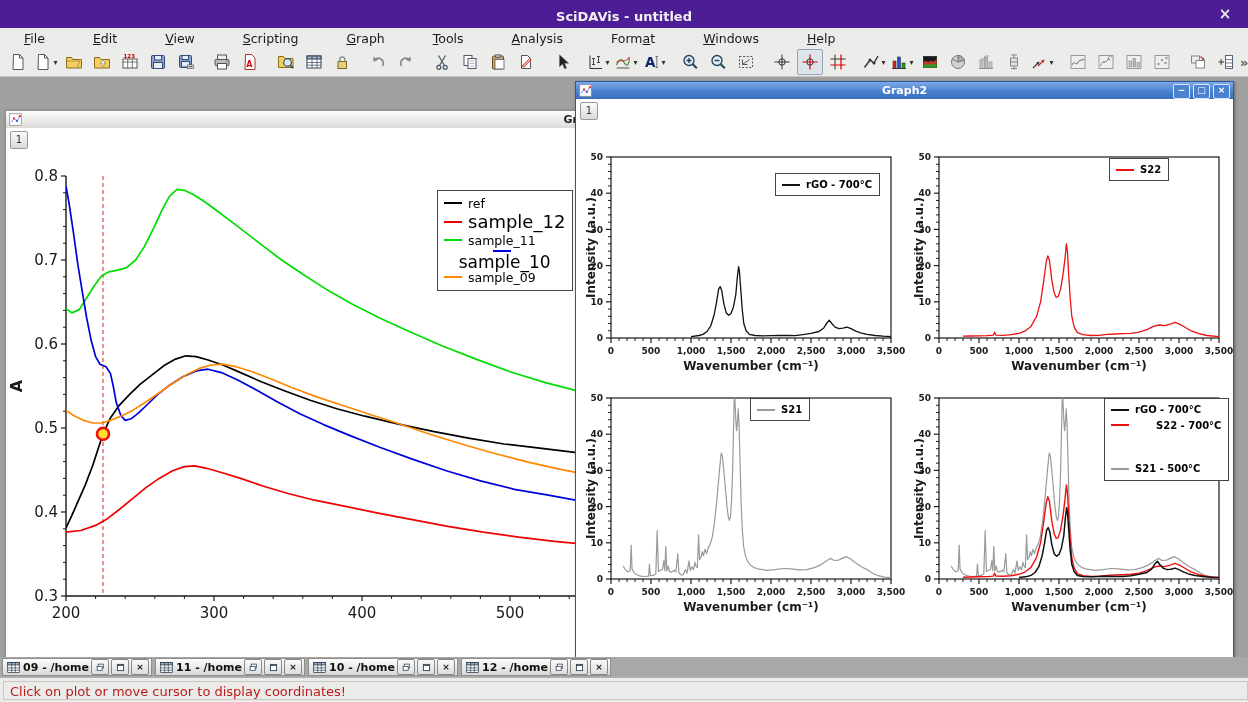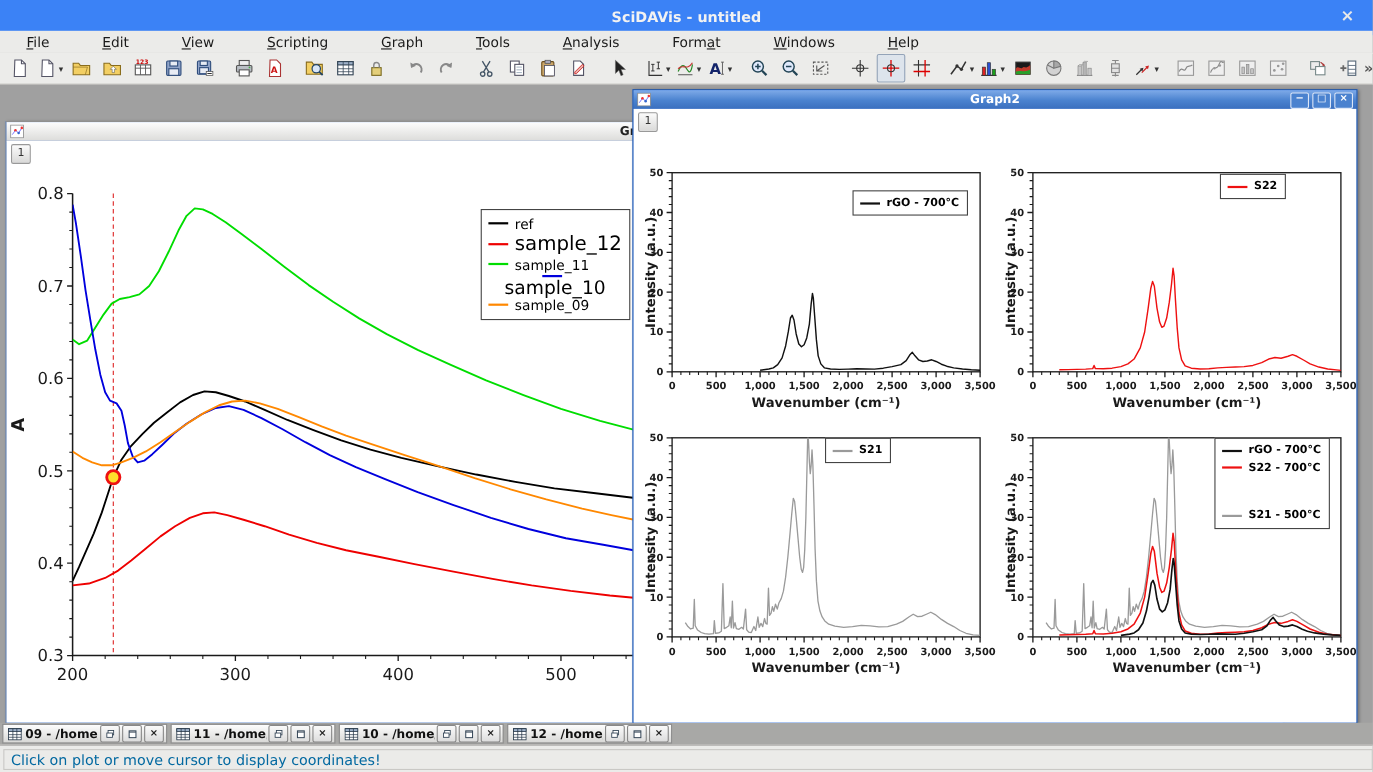--- a/index.html
+++ b/index.html
@@ -1,17 +1,17 @@
 <!DOCTYPE html>
 <html><head>
 <meta charset="utf-8">
 <style>
   html,body{margin:0;padding:0;}
   body{width:1248px;height:702px;position:relative;font-family:"DejaVu Sans","Liberation Sans",sans-serif;background:#a0a0a0;overflow:hidden;}
-  .titlebar{position:absolute;top:0;left:0;right:0;height:32px;background:#3b82f6;color:#f2f2f2;display:flex;align-items:center;justify-content:center;font-weight:bold;font-size:13px;}
+  .titlebar{position:absolute;top:0;left:0;right:0;height:32px;background:#4c1d95;color:#f2f2f2;display:flex;align-items:center;justify-content:center;font-weight:bold;font-size:13px;}
   .titlebar .close{position:absolute;right:10px;top:0;height:28px;width:26px;display:flex;align-items:center;justify-content:center;font-size:15px;color:#e8e8e8;cursor:default;}
   .menubar{position:absolute;top:28px;left:0;right:0;height:20px;background:#ebebe9;border-bottom:1px solid #d6d5d2;display:flex;align-items:center;font-size:12.5px;color:#1a1a1a;}
   .menubar .mi{padding:2px 24px;}
   .menubar .mi u{text-decoration:underline;}
   .toolbar{position:absolute;top:48px;left:0;right:0;height:29px;background:#ececea;border-bottom:1px solid #c3c2bf;display:flex;align-items:center;padding-left:4px;box-sizing:border-box;}
   .tbtn{height:24px;min-width:24px;display:flex;align-items:center;justify-content:center;border:1px solid transparent;border-radius:2px;margin:0 1px;}
   .tbtn.active{background:#dde4ec;border:1px solid #93a3b8;}
   .tbtn .dd{font-size:8px;color:#333;margin-left:1px;}
   .tsep{width:1px;height:20px;background:#bdbcb9;margin:0 4px;}
   .toverflow{margin-left:auto;margin-right:8px;font-size:13px;color:#555;font-weight:bold;}
@@ -30,21 +30,21 @@
   .chart{position:absolute;}
   .plot-legend{position:absolute;background:#fff;border:1px solid #444;padding:3px 7px 3px 6px;z-index:4;}
   .plot-legend .le{display:flex;align-items:center;white-space:nowrap;}
   .plot-legend .sw{display:inline-block;width:18px;border-top-style:solid;margin-right:6px;flex:0 0 auto;}
   .taskbar{position:absolute;top:657px;left:0;right:0;height:20px;background:#a8a8a6;display:flex;align-items:center;gap:3px;padding-left:2px;}
   .task{width:150px;height:18px;background:linear-gradient(#fdfdfd,#d8d8d6);border:1px solid #8f8f8f;display:flex;align-items:center;font-size:11px;font-weight:bold;color:#111;box-sizing:border-box;padding:0 2px;}
   .task .ticon{width:13px;height:12px;margin:0 3px 0 2px;flex:0 0 auto;}
   .task .tlabel{flex:1 1 auto;overflow:hidden;white-space:nowrap;}
   .task .tb{width:16px;height:14px;background:linear-gradient(#fafafa,#ddd);border:1px solid #888;border-radius:2px;margin-left:2px;flex:0 0 auto;display:flex;align-items:center;justify-content:center;font-size:9px;font-weight:bold;color:#222;}
   .statusbar{position:absolute;top:677px;left:0;right:0;height:25px;background:#ebebe9;border-top:1px solid #b2b1ae;display:flex;align-items:center;}
-  .statusbar .smsg{margin-left:3px;font-size:13px;color:#0369a1;border:1px solid #c9c8c5;padding:1px 6px;flex:1 1 auto;height:19px;line-height:18px;box-sizing:border-box;}
+  .statusbar .smsg{margin-left:3px;font-size:13px;color:#b91c1c;border:1px solid #c9c8c5;padding:1px 6px;flex:1 1 auto;height:19px;line-height:18px;box-sizing:border-box;}
   svg text{font-family:"DejaVu Sans","Liberation Sans",sans-serif;}
 </style>
 </head>
 <body>
 
 <div class="titlebar">
   <span>SciDAVis - untitled</span>
   <span class="close">×</span>
 </div>
 
@@ -935,21 +935,21 @@
             <path d="M37.0 208.0L39.4 211.6L41.8 213.8L44.2 213.0L45.2 187.0L46.0 210.9L48.2 214.8L51.4 217.0L54.6 218.1L58.6 218.5L62.6 218.1L63.4 206.2L64.4 217.7L67.4 217.4L69.8 215.9L71.2 172.5L72.4 213.4L74.6 212.3L76.6 210.9L77.8 202.9L78.8 212.7L79.8 188.4L80.8 213.0L82.2 208.0L83.4 213.4L85.8 214.1L88.2 212.3L89.8 213.8L91.8 195.7L92.8 214.5L94.6 216.7L97.0 217.0L99.4 211.6L101.0 215.2L103.0 202.9L104.2 212.3L105.8 208.7L107.4 211.6L109.0 204.3L110.2 208.7L111.4 209.4L112.6 176.8L113.6 201.5L115.0 199.3L116.2 193.5L117.4 197.8L119.0 191.3L120.6 195.7L122.2 189.9L124.2 186.2L126.2 179.4L128.2 166.7L130.2 148.6L132.2 126.9L133.8 108.8L135.2 95.0L136.4 97.9L137.8 112.4L139.4 130.5L141.0 148.6L142.4 159.5L143.6 162.4L144.6 157.7L145.6 141.4L146.6 112.4L147.6 69.0L148.4 32.8L149.2 47.2L149.8 61.7L150.6 72.6L151.4 65.3L152.2 50.9L153.0 65.3L154.0 101.5L155.0 141.4L156.2 170.3L157.6 188.4L159.4 197.5L161.4 202.9L163.8 206.5L167.4 209.4L173.0 211.2L181.0 212.3L189.0 211.6L197.0 210.5L205.0 210.9L213.0 211.9L221.0 211.6L229.0 209.4L234.6 206.9L240.2 202.9L244.2 200.4L248.2 202.5L252.2 202.2L256.2 200.4L260.2 198.6L264.2 200.7L269.8 205.1L275.4 208.7L281.0 211.6L286.6 215.2L292.2 217.7L298.6 219.2L305.0 219.6" fill="none" stroke="#9a9a9a" stroke-width="1.2" stroke-linejoin="round" clip-path="url(#clip4)"></path>
             <path d="M49.0 219.2L57.0 219.0L65.0 218.8L73.0 218.6L79.4 218.1L80.6 215.2L81.8 218.1L89.0 218.3L97.0 217.7L105.0 216.3L111.4 213.8L117.0 209.4L122.6 199.3L126.6 184.8L129.8 163.1L132.2 145.0L133.8 138.8L135.4 143.2L137.8 163.1L140.2 175.8L142.2 180.5L144.2 179.4L146.6 172.1L149.0 157.7L151.0 141.4L152.4 126.9L153.4 134.1L154.6 155.8L156.2 181.2L157.8 199.3L160.2 210.1L163.4 215.6L169.0 217.7L177.0 218.5L185.0 218.3L193.0 217.4L201.0 217.0L209.0 216.7L217.0 216.3L225.0 215.2L233.0 212.7L239.4 209.4L245.0 208.0L250.6 208.7L257.0 206.9L261.0 205.4L265.0 206.9L271.4 210.5L277.0 213.8L285.0 216.7L293.0 218.5L305.0 219.7" fill="none" stroke="#ee1111" stroke-width="1.4" stroke-linejoin="round" clip-path="url(#clip4)"></path>
             <path d="M105.0 219.6L113.0 218.5L117.0 217.4L121.0 214.5L125.0 208.3L128.2 197.5L130.6 184.8L132.6 172.1L134.2 169.6L135.8 173.9L137.8 186.6L140.2 195.7L142.6 198.2L145.0 196.4L147.4 190.2L149.8 177.6L151.4 159.5L152.6 149.7L153.4 154.0L154.6 170.3L156.2 192.0L157.8 206.5L160.2 213.8L163.4 217.4L169.0 218.5L177.0 218.8L185.0 218.6L193.0 218.3L201.0 218.5L209.0 218.6L217.0 217.7L225.0 216.3L233.0 214.5L237.8 210.9L241.0 205.8L243.4 203.3L245.8 206.5L249.0 210.1L253.0 211.6L257.0 211.2L261.0 210.1L265.0 211.6L269.8 214.1L274.6 215.9L281.0 217.4L289.0 218.5L297.0 219.2L305.0 219.6" fill="none" stroke="#111111" stroke-width="1.5" stroke-linejoin="round" clip-path="url(#clip4)"></path>
             <text x="165" y="253" text-anchor="middle" font-size="12" font-weight="bold" fill="#1a1a1a">Wavenumber (cm⁻¹)</text>
             <text x="9" y="130.5" text-anchor="middle" font-size="12" font-weight="bold" fill="#1a1a1a" transform="rotate(-90 9 130.5)">Intensity (a.u.)</text>
           </svg><div class="plot-legend" style="left: 190px; top: 40px;">
             <div class="le" style="height: 15.5px; font-size: 10px; font-weight: bold;">
               <span class="sw" style="border-top-width: 2px; border-top-color: rgb(17, 17, 17);"></span>
               <span>rGO - 700°C</span>
             </div>
-            <div class="le" style="height: 15.5px; font-size: 10px; font-weight: bold;">
+            <div class="le" style="height: 15.5px; font-size: 10px; font-weight: bold; gap: 21px;">
               <span class="sw" style="border-top-width: 2px; border-top-color: rgb(238, 17, 17);"></span>
               <span>S22 - 700°C</span>
             </div>
             <div class="le" style="height: 15.5px; font-size: 10px; font-weight: bold; margin-top: 28px;">
               <span class="sw" style="border-top-width: 2px; border-top-color: rgb(154, 154, 154);"></span>
               <span>S21 - 500°C</span>
             </div>
           </div></div>
     </div>
   </div>

